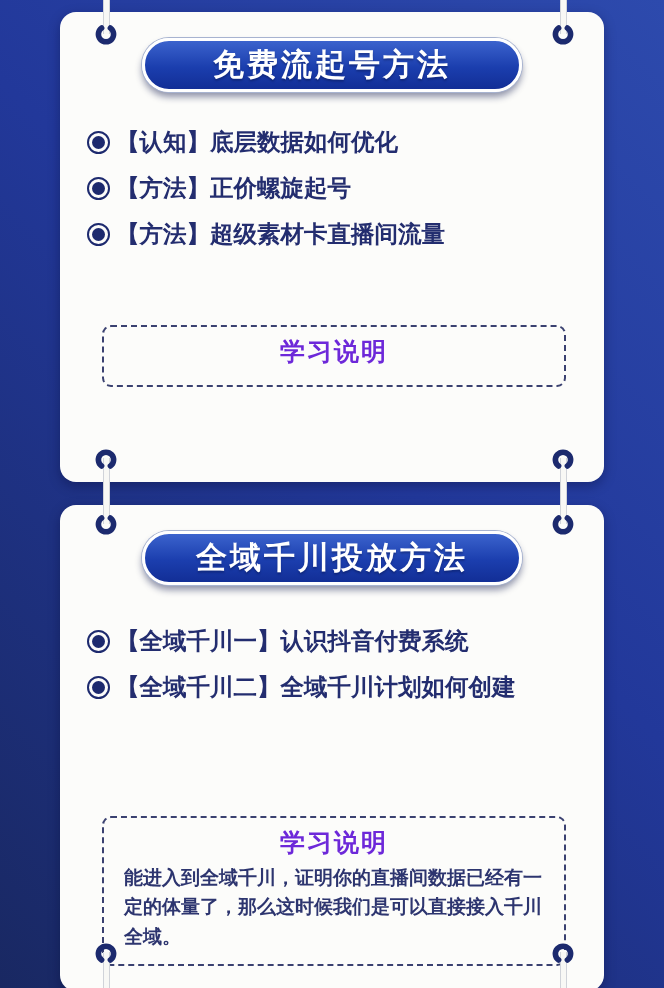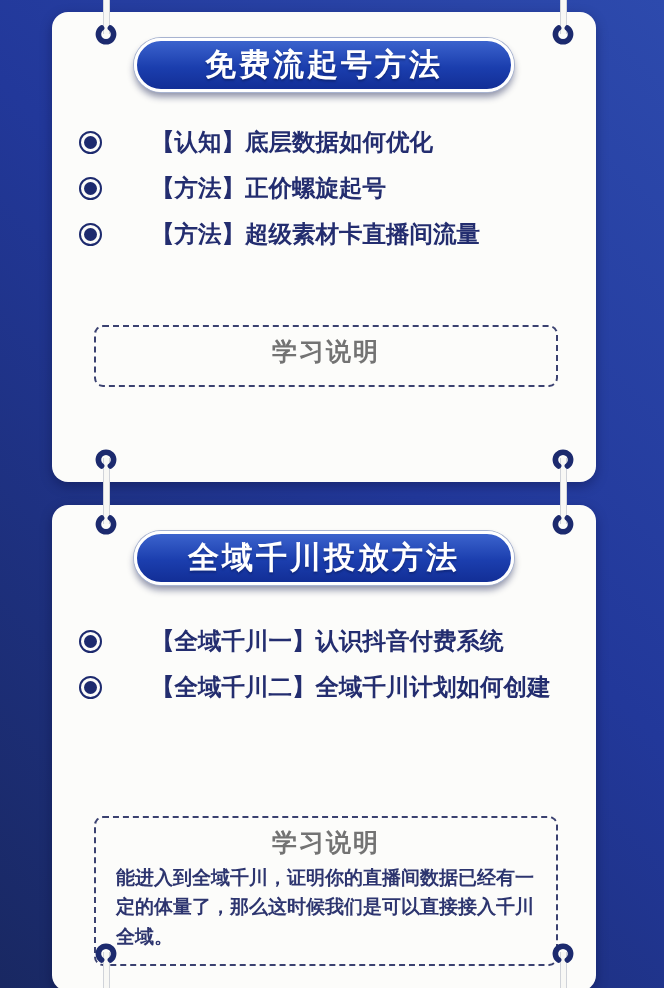--- a/index.html
+++ b/index.html
@@ -27,21 +27,21 @@
   }
 
   
   .hook { position: absolute; width: 22px; height: 24px; z-index: 4; }
   .hook svg { display: block; }
   .hook.flip { transform: rotate(180deg); }
 
   
   .card {
     position: absolute;
-    left: 52px;
+    left: 60px;
     width: 544px;
     background: #fcfcfa;
     border-radius: 16px;
     box-shadow: 0 4px 12px rgba(5, 10, 45, 0.35);
     z-index: 1;
   }
   .card1 { top: 12px;  height: 470px; }
   .card2 { top: 505px; height: 486px; }
 
   
@@ -64,21 +64,21 @@
     font-weight: 900;
     letter-spacing: 3px;
     text-shadow: 0 2px 2px rgba(5, 15, 60, 0.35);
     white-space: nowrap;
   }
 
   
   .list { list-style: none; padding-left: 27px; }
   .card1 .list { margin-top: 27px; }
   .card2 .list { margin-top: 33px; }
-  .item { display: flex; align-items: center; height: 46px; gap: 43px; }
+  .item { display: flex; align-items: center; height: 46px; }
   .bullet {
     flex: 0 0 auto;
     width: 23px; height: 23px;
     border: 2.5px solid #1d2a6e;
     border-radius: 50%;
     background: #fcfcfa;
     display: flex; align-items: center; justify-content: center;
   }
   .bullet .dot { width: 13px; height: 13px; border-radius: 50%; background: #1d2a6e; }
   .item-label {
@@ -98,21 +98,21 @@
     padding: 8px 20px 13px;
     background: #fcfcfa;
     text-align: center;
   }
   .card1 .note { top: 313px; }
   .card2 .note { top: 311px; }
   .note-title {
     font-size: 25px;
     font-weight: 900;
     letter-spacing: 2px;
-    color: #737373;
+    color: #6d28d9;
     margin-bottom: 4px;
   }
   .note-text {
     text-align: left;
     font-size: 19px;
     font-weight: 600;
     line-height: 1.55;
     color: #2d356f;
   }
 </style>

